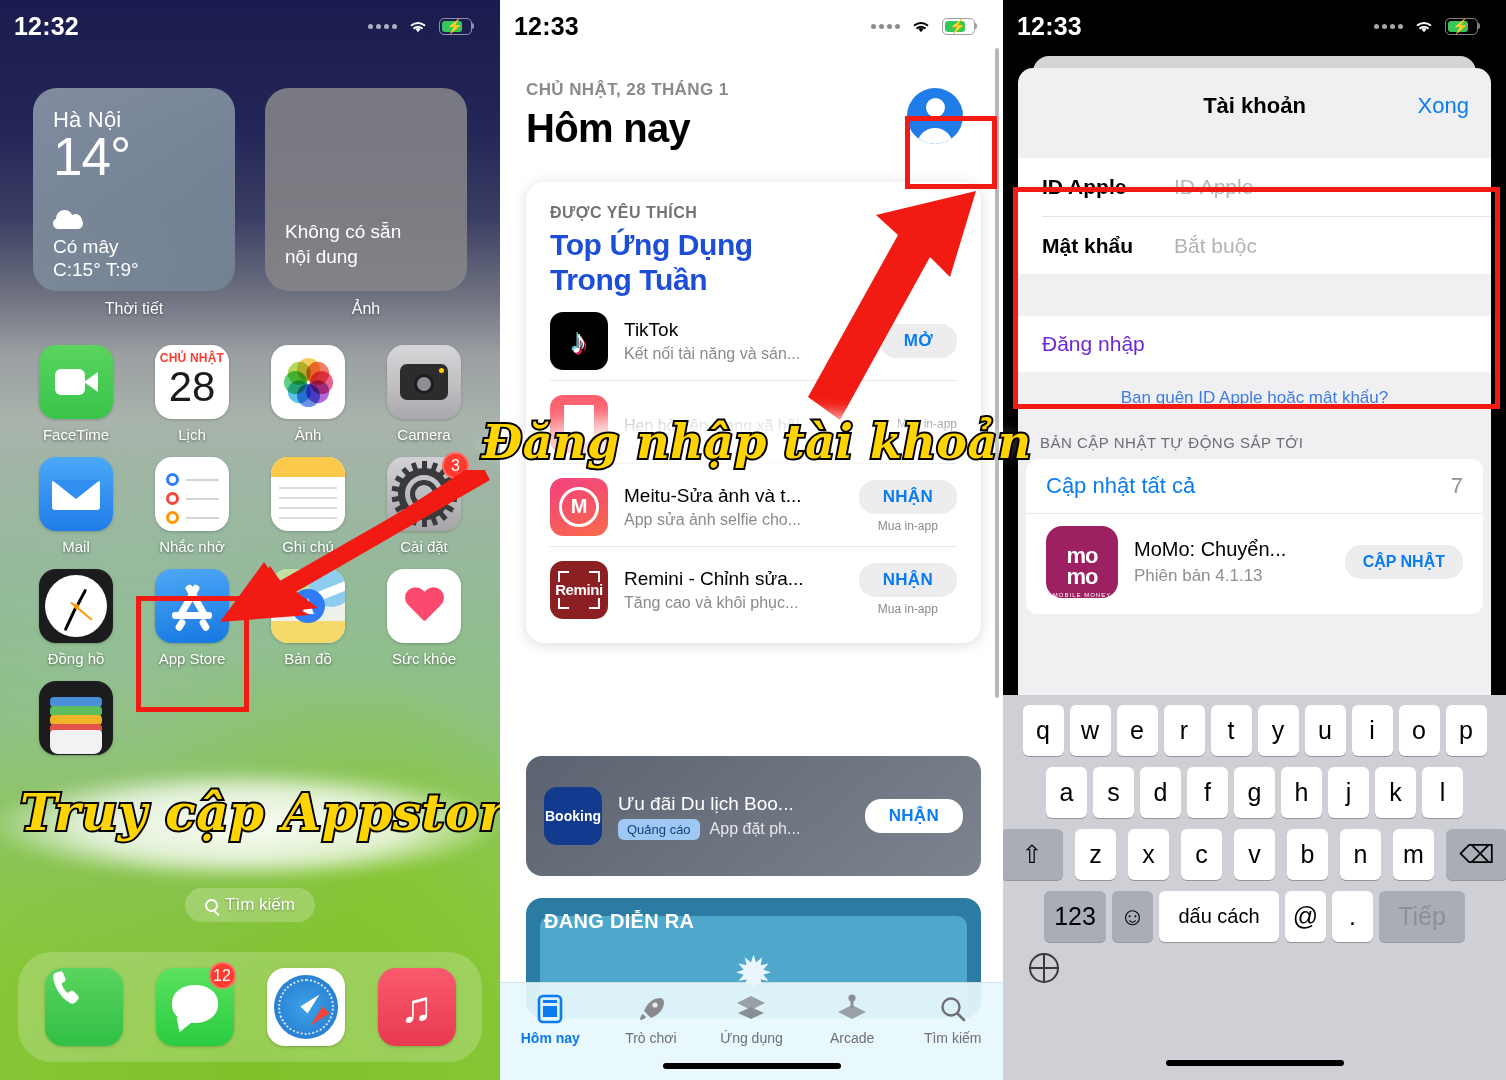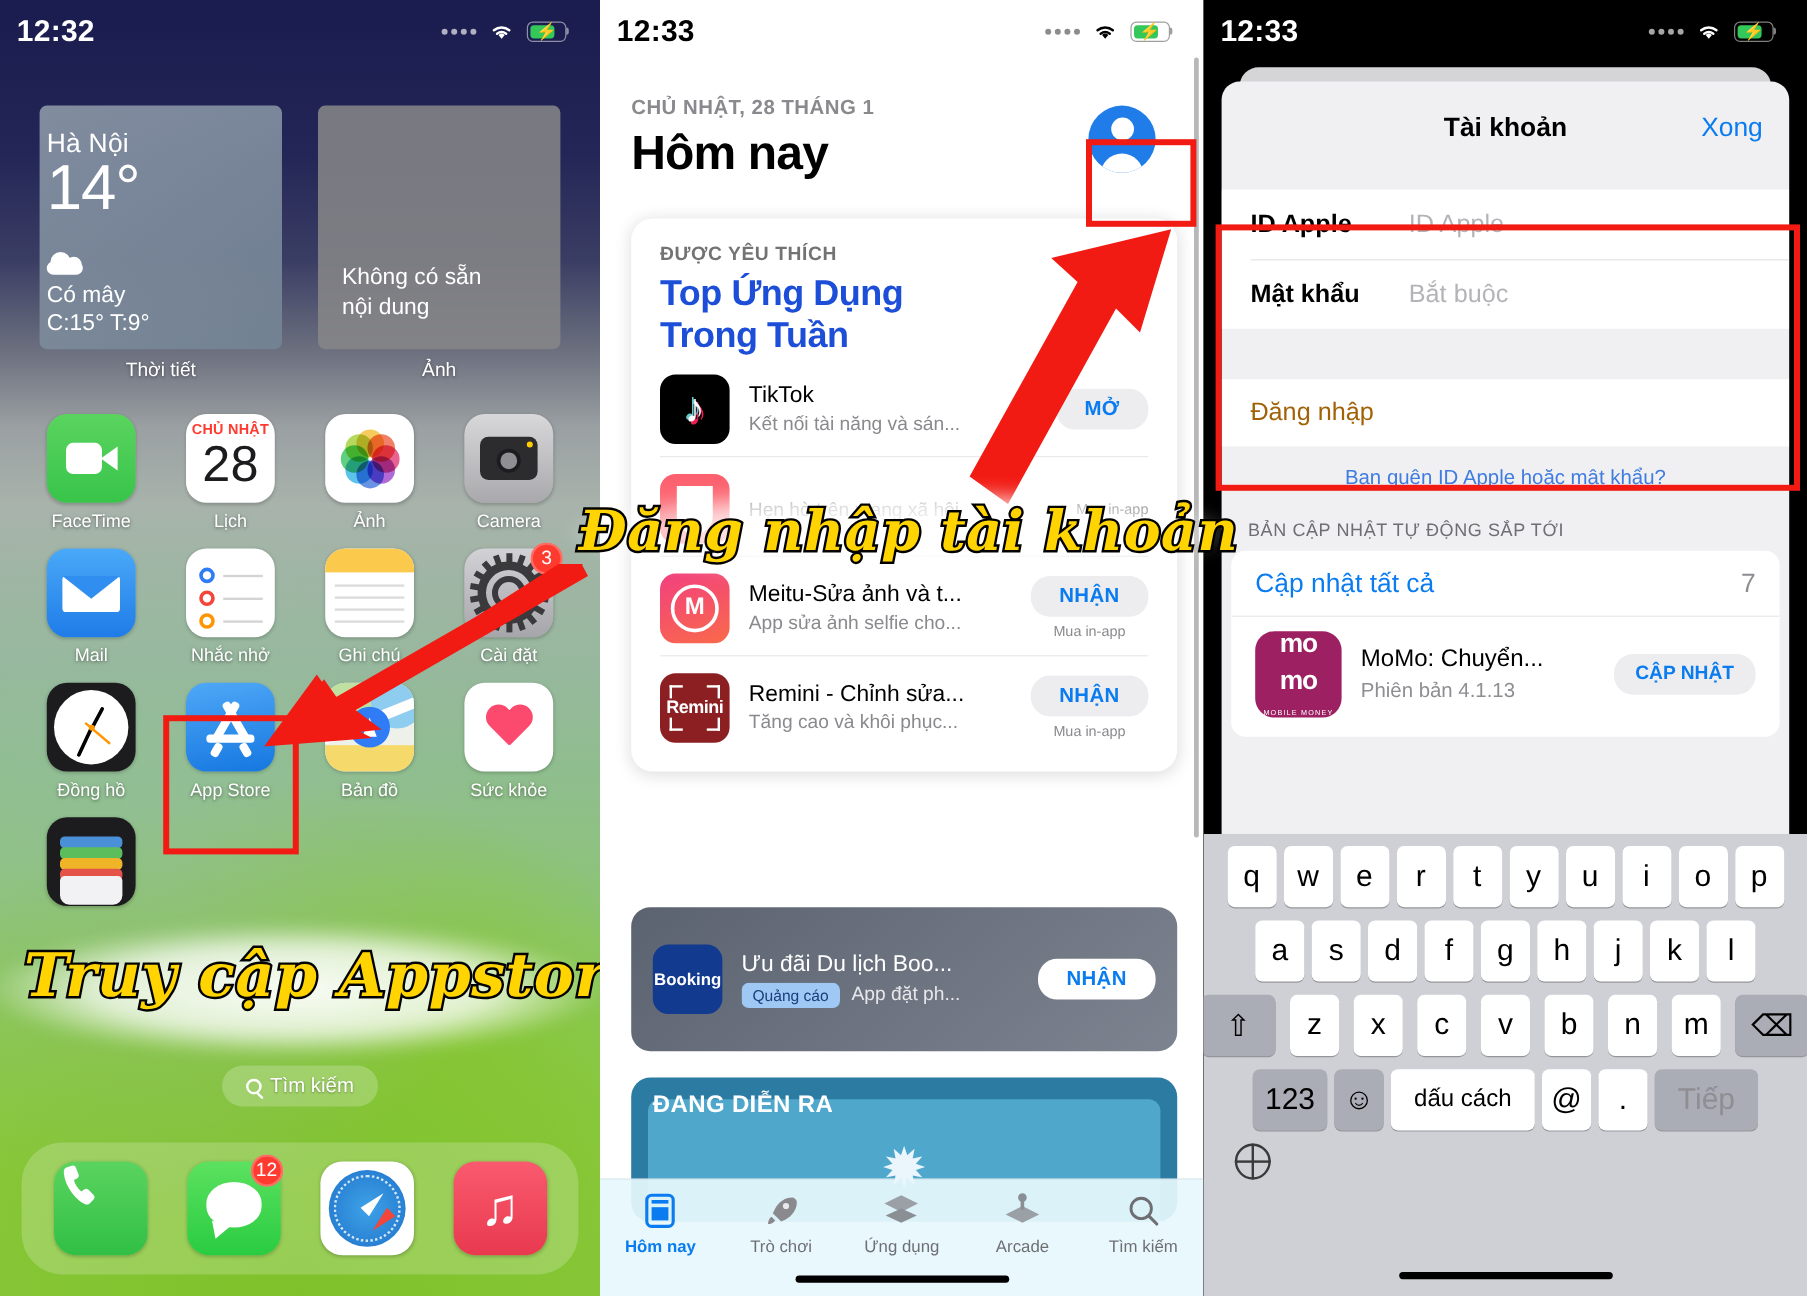--- a/index.html
+++ b/index.html
@@ -64,21 +64,21 @@
         #96b89c 52%, #8fbe8d 60%,
         #8cc477 70%, #8cc95c 80%, #8fcd4a 90%, #93d043 100%);
   }
   .wallpaper::after {
     content:""; position:absolute; inset:0;
     background: radial-gradient(80% 40% at 28% 66%, rgba(150,190,160,.5) 0%, rgba(150,190,160,0) 70%);
   }
 
   
   .widgets { position: absolute; top: 88px; left: 33px; right: 33px; display: flex; gap: 30px; z-index: 5; }
-  .widget { width: 203px; height: 203px; border-radius: 6px; position: relative; padding: 19px 6px; }
+  .widget { width: 203px; height: 203px; border-radius: 24px; position: relative; padding: 19px 20px; }
   .widget-weather { background: linear-gradient(160deg, rgba(150,163,175,.82), rgba(116,133,150,.86)); }
   .widget-photos  { background: rgba(135,135,136,.86); }
   .w-city { color:#fff; font-size: 22px; font-weight: 500; letter-spacing: .2px; }
   .w-temp { color:#fff; font-size: 53px; font-weight: 300; line-height: 1.02; margin-top: -3px; letter-spacing: -1px; }
   .w-cloud { margin-top: 26px; width: 32px; height: 19px; position: relative; }
   .w-cloud::before, .w-cloud::after { content:""; position:absolute; background:#fff; border-radius: 50%; }
   .w-cloud::before { width: 17px; height: 17px; left: 3px; top: 0; }
   .w-cloud::after  { width: 13px; height: 13px; left: 16px; top: 4px; }
   .w-cloudbar { position:absolute; bottom:0; left:0; width:30px; height:11px; background:#fff; border-radius:6px; }
   .w-cond { color:#fff; font-size: 19px; font-weight: 400; margin-top: 7px; }
@@ -272,30 +272,30 @@
   .sheet-nav { height: 76px; display:flex; align-items:center; justify-content:center; position:relative; }
   .sheet-nav .t { font-size: 22px; font-weight: 700; color:#000; }
   .sheet-nav .done { position:absolute; right: 22px; font-size: 22px; color:#0a7cf0; }
   .form-group { background:#fff; margin-top: 14px; }
   .form-row { display:flex; align-items:center; height: 58px; padding: 0 24px; }
   .form-row + .form-row { border-top: 1px solid #e4e4e7; margin-left:24px; padding-left:0; }
   .form-row + .form-row .fl-label { margin-left: 0; }
   .fl-label { width: 132px; font-size: 21px; font-weight: 700; color:#000; flex:0 0 auto; }
   .fl-input { font-size: 21px; color:#b3b3b8; flex:1; }
   .signin-group { background:#fff; margin-top: 42px; height: 56px; display:flex; align-items:center; padding: 0 24px; }
-  .signin-group .txt { font-size: 21px; color:#a16207; }
+  .signin-group .txt { font-size: 21px; color:#6d28d9; }
   .forgot { text-align:center; color:#3f7ce0; font-size: 17px; margin-top: 16px; }
   .sec-head { color:#6e6e73; font-size: 15px; letter-spacing:.5px; margin: 26px 0 8px 22px; }
   .upd-card { background:#fff; margin: 0 8px; border-radius: 12px; overflow:hidden; }
   .upd-all { display:flex; align-items:center; justify-content:space-between; padding: 14px 20px; }
   .upd-all .l { color:#0a7cf0; font-size: 22px; }
   .upd-all .r { color:#8e8e93; font-size: 22px; }
   .upd-item { display:flex; align-items:center; padding: 12px 20px 16px; border-top: 1px solid #e8e8eb; }
   .upd-ic { width: 72px; height:72px; border-radius: 16px; background:#9c2062; display:flex; flex-direction:column;
-    align-items:center; justify-content:space-between; flex:0 0 auto; }
+    align-items:center; justify-content:flex-end; flex:0 0 auto; }
   .upd-ic .m1 { color:#fff; font-size: 22px; font-weight:700; line-height: .95; letter-spacing: -1px;}
   .upd-ic .m2 { color:#fff; font-size: 6px; letter-spacing: 1px; margin-top:4px;}
   .upd-text { flex:1; padding-left: 16px; min-width:0; }
   .upd-name { font-size: 20px; color:#000; font-weight:500; white-space:nowrap; overflow:hidden; }
   .upd-ver  { font-size: 17px; color:#8e8e93; margin-top: 5px; }
   .upd-btn  { background:#ededf0; color:#0a7cf0; font-weight:700; font-size:16px; border-radius:16px;
     padding: 8px 18px; border:none; flex:0 0 auto; }
 
   
   .kbd { position:absolute; left:0; right:0; bottom:0; height: 385px; background:#cfd0d6; padding: 10px 4px 0; }

